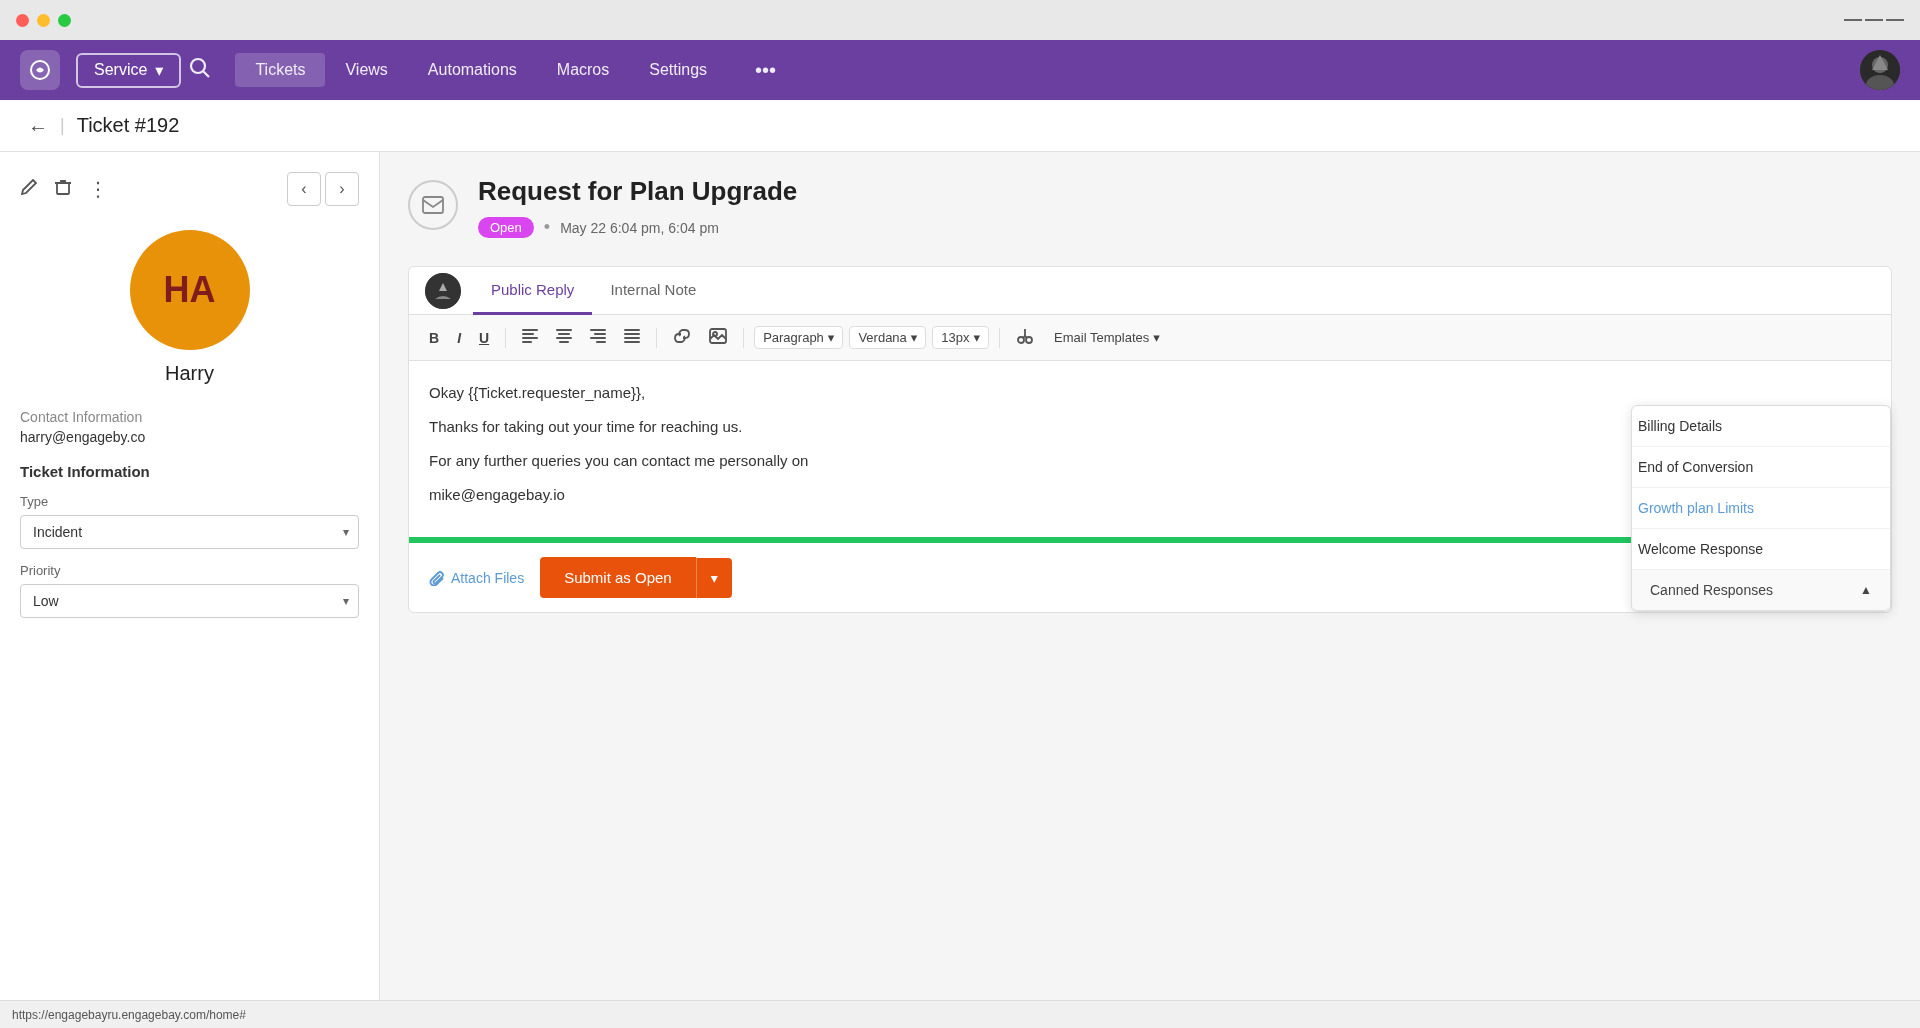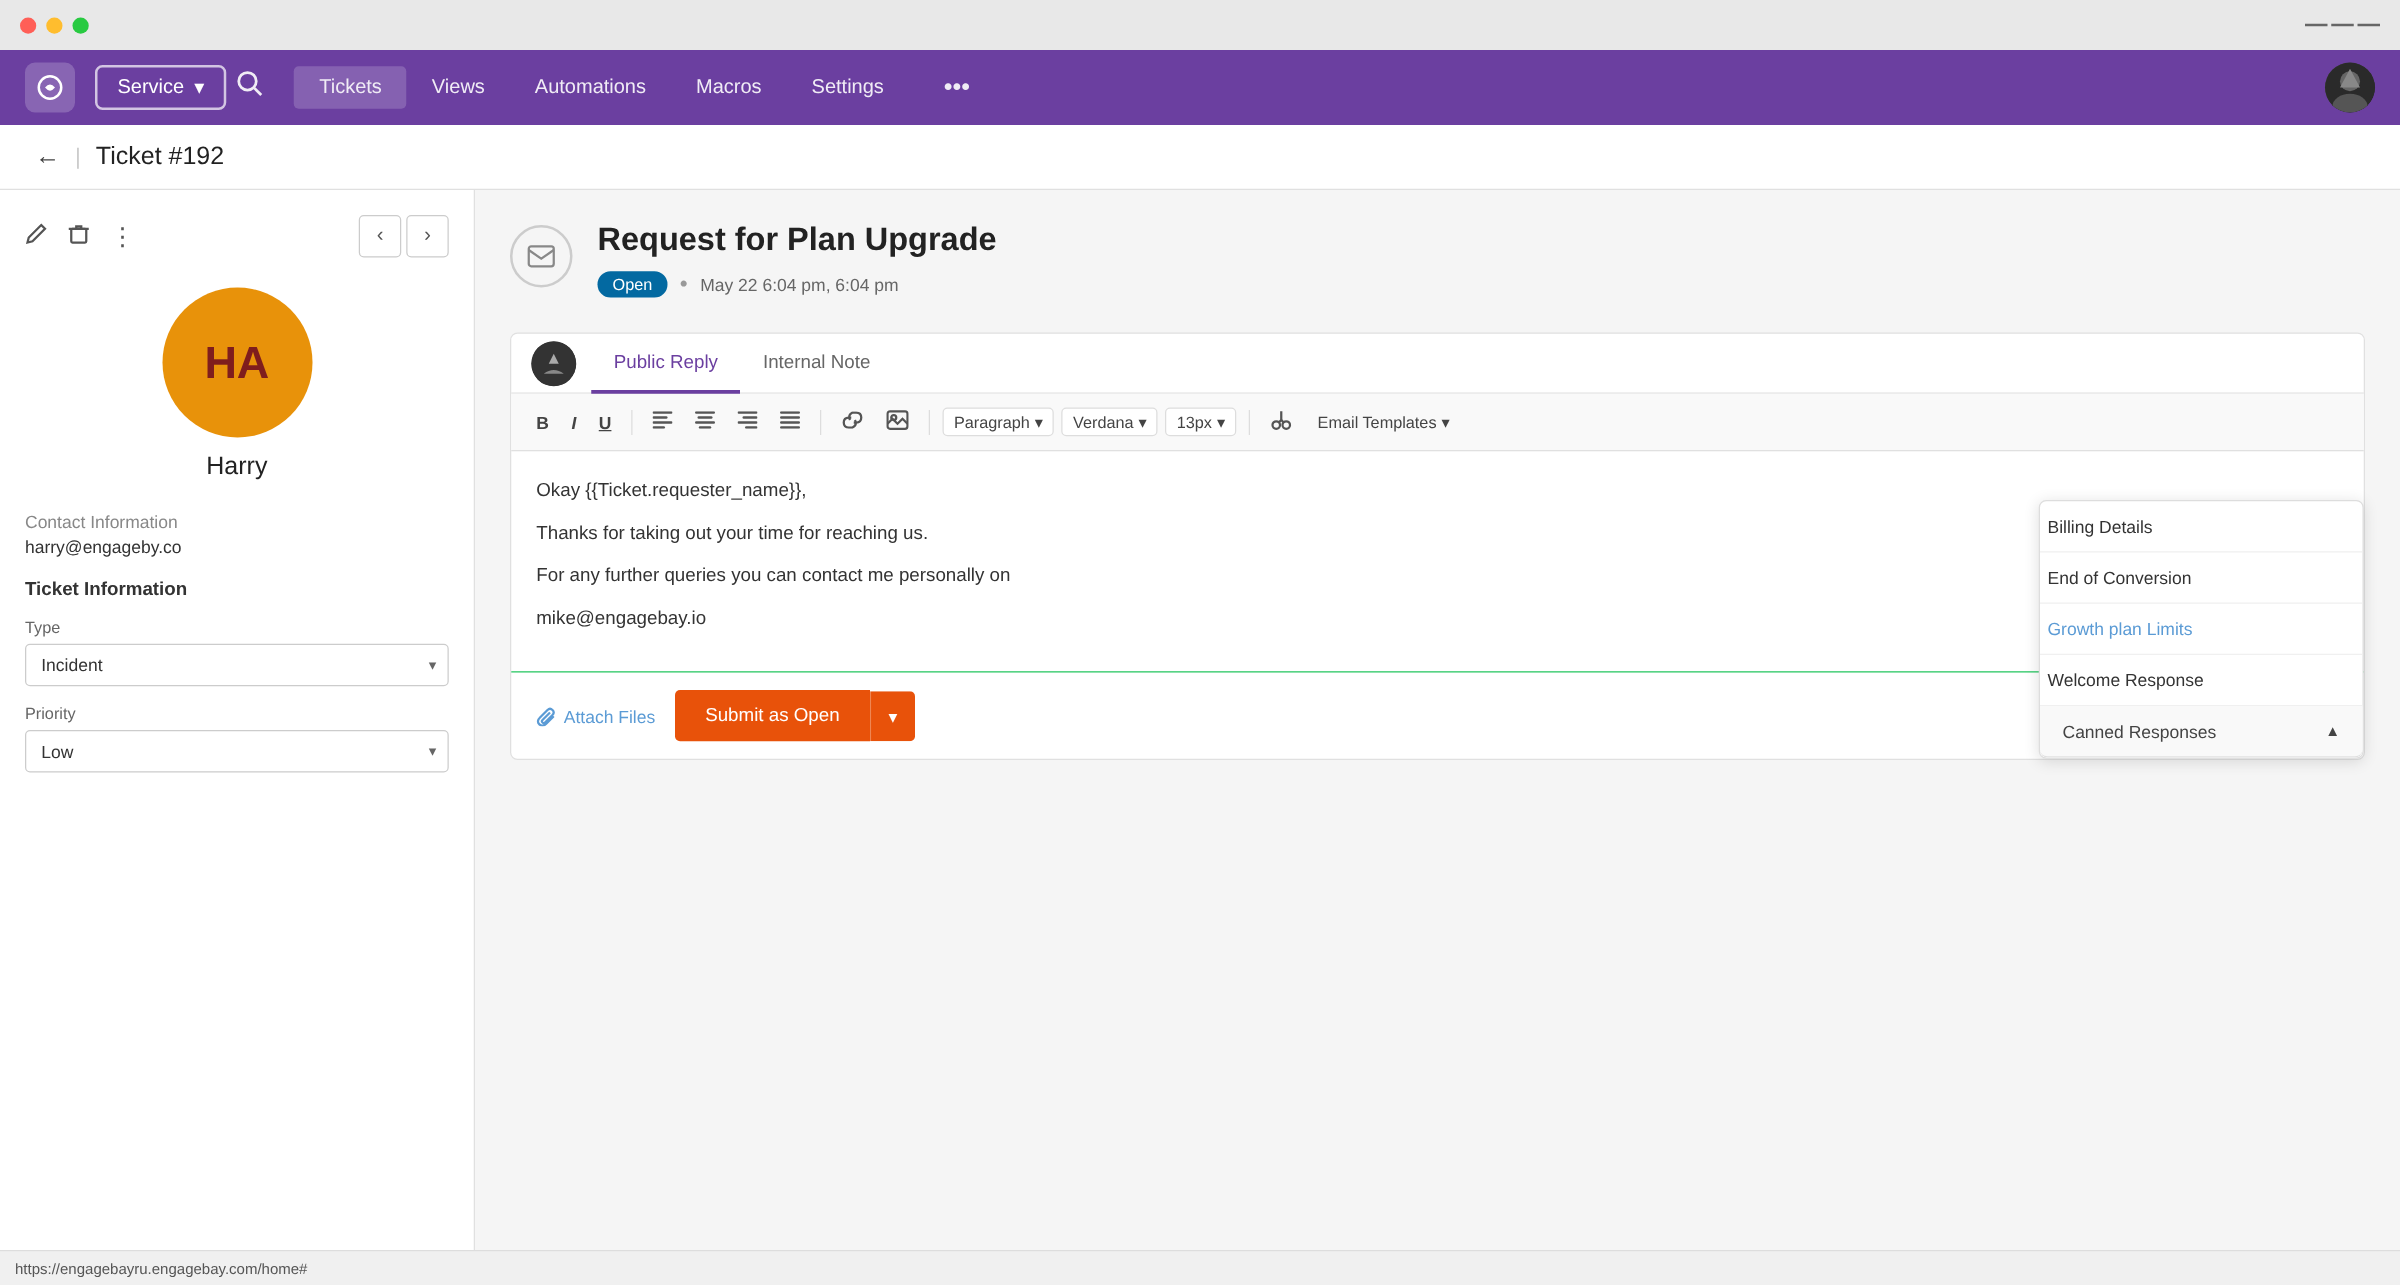--- a/index.html
+++ b/index.html
@@ -222,21 +222,21 @@
     }
     .ticket-header-info { flex: 1; }
     .ticket-title {
       font-size: 26px; font-weight: 600; color: #222;
       margin-bottom: 10px;
     }
     .ticket-meta {
       display: flex; align-items: center; gap: 10px;
     }
     .status-badge {
-      background: #0369a1;
+      background: #d946ef;
       color: white;
       font-size: 13px;
       padding: 3px 12px;
       border-radius: 12px;
       font-weight: 500;
     }
     .ticket-date {
       color: #666; font-size: 14px;
     }
     .dot-sep { color: #999; font-size: 18px; }
@@ -330,21 +330,21 @@
       color: #333;
     }
     .editor-body p { margin-bottom: 10px; }
 
     
     .reply-actions {
       padding: 14px 20px;
       display: flex;
       align-items: center;
       gap: 16px;
-      border-top: 1px solid #22c55e;
+      border-top: 6px solid #22c55e;
     }
     .attach-btn {
       display: flex; align-items: center; gap: 6px;
       color: #5b9bd5;
       font-size: 14px;
       cursor: pointer;
       background: none; border: none;
     }
     .submit-btn-group {
       display: flex; align-items: center;

